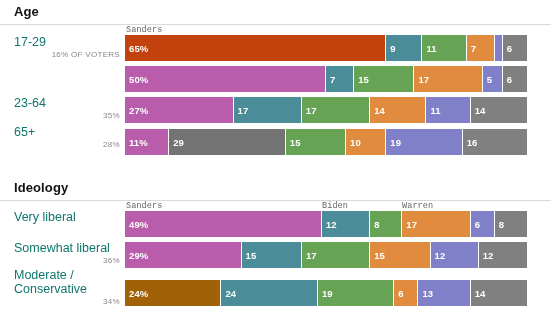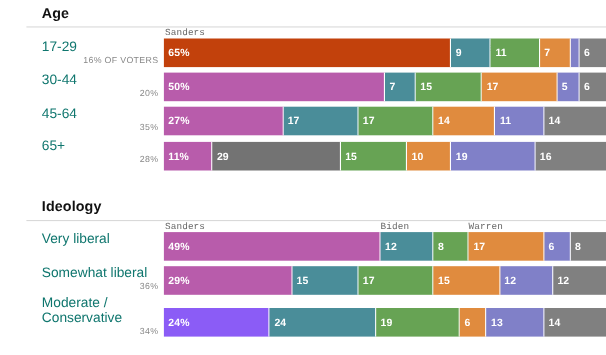--- a/index.html
+++ b/index.html
@@ -13,21 +13,20 @@
     font-family: "Liberation Sans", sans-serif;
     color: #222222;
     overflow: hidden;
     position: relative;
   }
   .page {
     position: relative;
     width: 513px;
     height: 323px;
     box-sizing: border-box;
-    margin-left: 24px;
   }
 
   
   .section {
     position: absolute;
     left: 0;
     width: 551px;
   }
   #section-age   { top: 0px; }
   #section-ideo  { top: 176px; }
@@ -156,24 +155,20 @@
         <div class="seg" style="width:2%;   background:#8080c8">
             <span class="seg-val"></span>
           </div>
         <div class="seg" style="width:6%;   background:#808080">
             <span class="seg-val">6</span>
           </div>
       </div>
     </div>
 
     <div class="row" style="top:66px">
-      <div class="row-label" style="top:-1px">
-        <span class="row-name">30-44</span>
-        <span class="row-sub">20%</span>
-      </div>
       <div class="bar">
         <div class="seg" style="width:50%;  background:#b85cab">
             <span class="seg-val">50%</span>
           </div>
         <div class="seg" style="width:7%;   background:#4a8d99">
             <span class="seg-val">7</span>
           </div>
         <div class="seg" style="width:15%;  background:#67a354">
             <span class="seg-val">15</span>
           </div>
@@ -184,21 +179,21 @@
             <span class="seg-val">5</span>
           </div>
         <div class="seg" style="width:6%;   background:#808080">
             <span class="seg-val">6</span>
           </div>
       </div>
     </div>
 
     <div class="row" style="top:97px">
       <div class="row-label" style="top:-1px">
-        <span class="row-name">45-64</span>
+        <span class="row-name">23-64</span>
         <span class="row-sub">35%</span>
       </div>
       <div class="bar">
         <div class="seg" style="width:27%;  background:#b85cab">
             <span class="seg-val">27%</span>
           </div>
         <div class="seg" style="width:17%;  background:#4a8d99">
             <span class="seg-val">17</span>
           </div>
         <div class="seg" style="width:17%;  background:#67a354">
@@ -307,21 +302,21 @@
           </div>
       </div>
     </div>
 
     <div class="row" style="top:104px; height:30px">
       <div class="row-label" style="top:-12px">
         <span class="row-name wrap">Moderate / Conservative</span>
         <span class="row-sub">34%</span>
       </div>
       <div class="bar" style="top:0px">
-        <div class="seg" style="width:24%;  background:#8b5cf6">
+        <div class="seg" style="width:24%;  background:#a16207">
             <span class="seg-val">24%</span>
           </div>
         <div class="seg" style="width:24%;  background:#4a8d99">
             <span class="seg-val">24</span>
           </div>
         <div class="seg" style="width:19%;  background:#67a354">
             <span class="seg-val">19</span>
           </div>
         <div class="seg" style="width:6%;   background:#e08b3e">
             <span class="seg-val">6</span>

